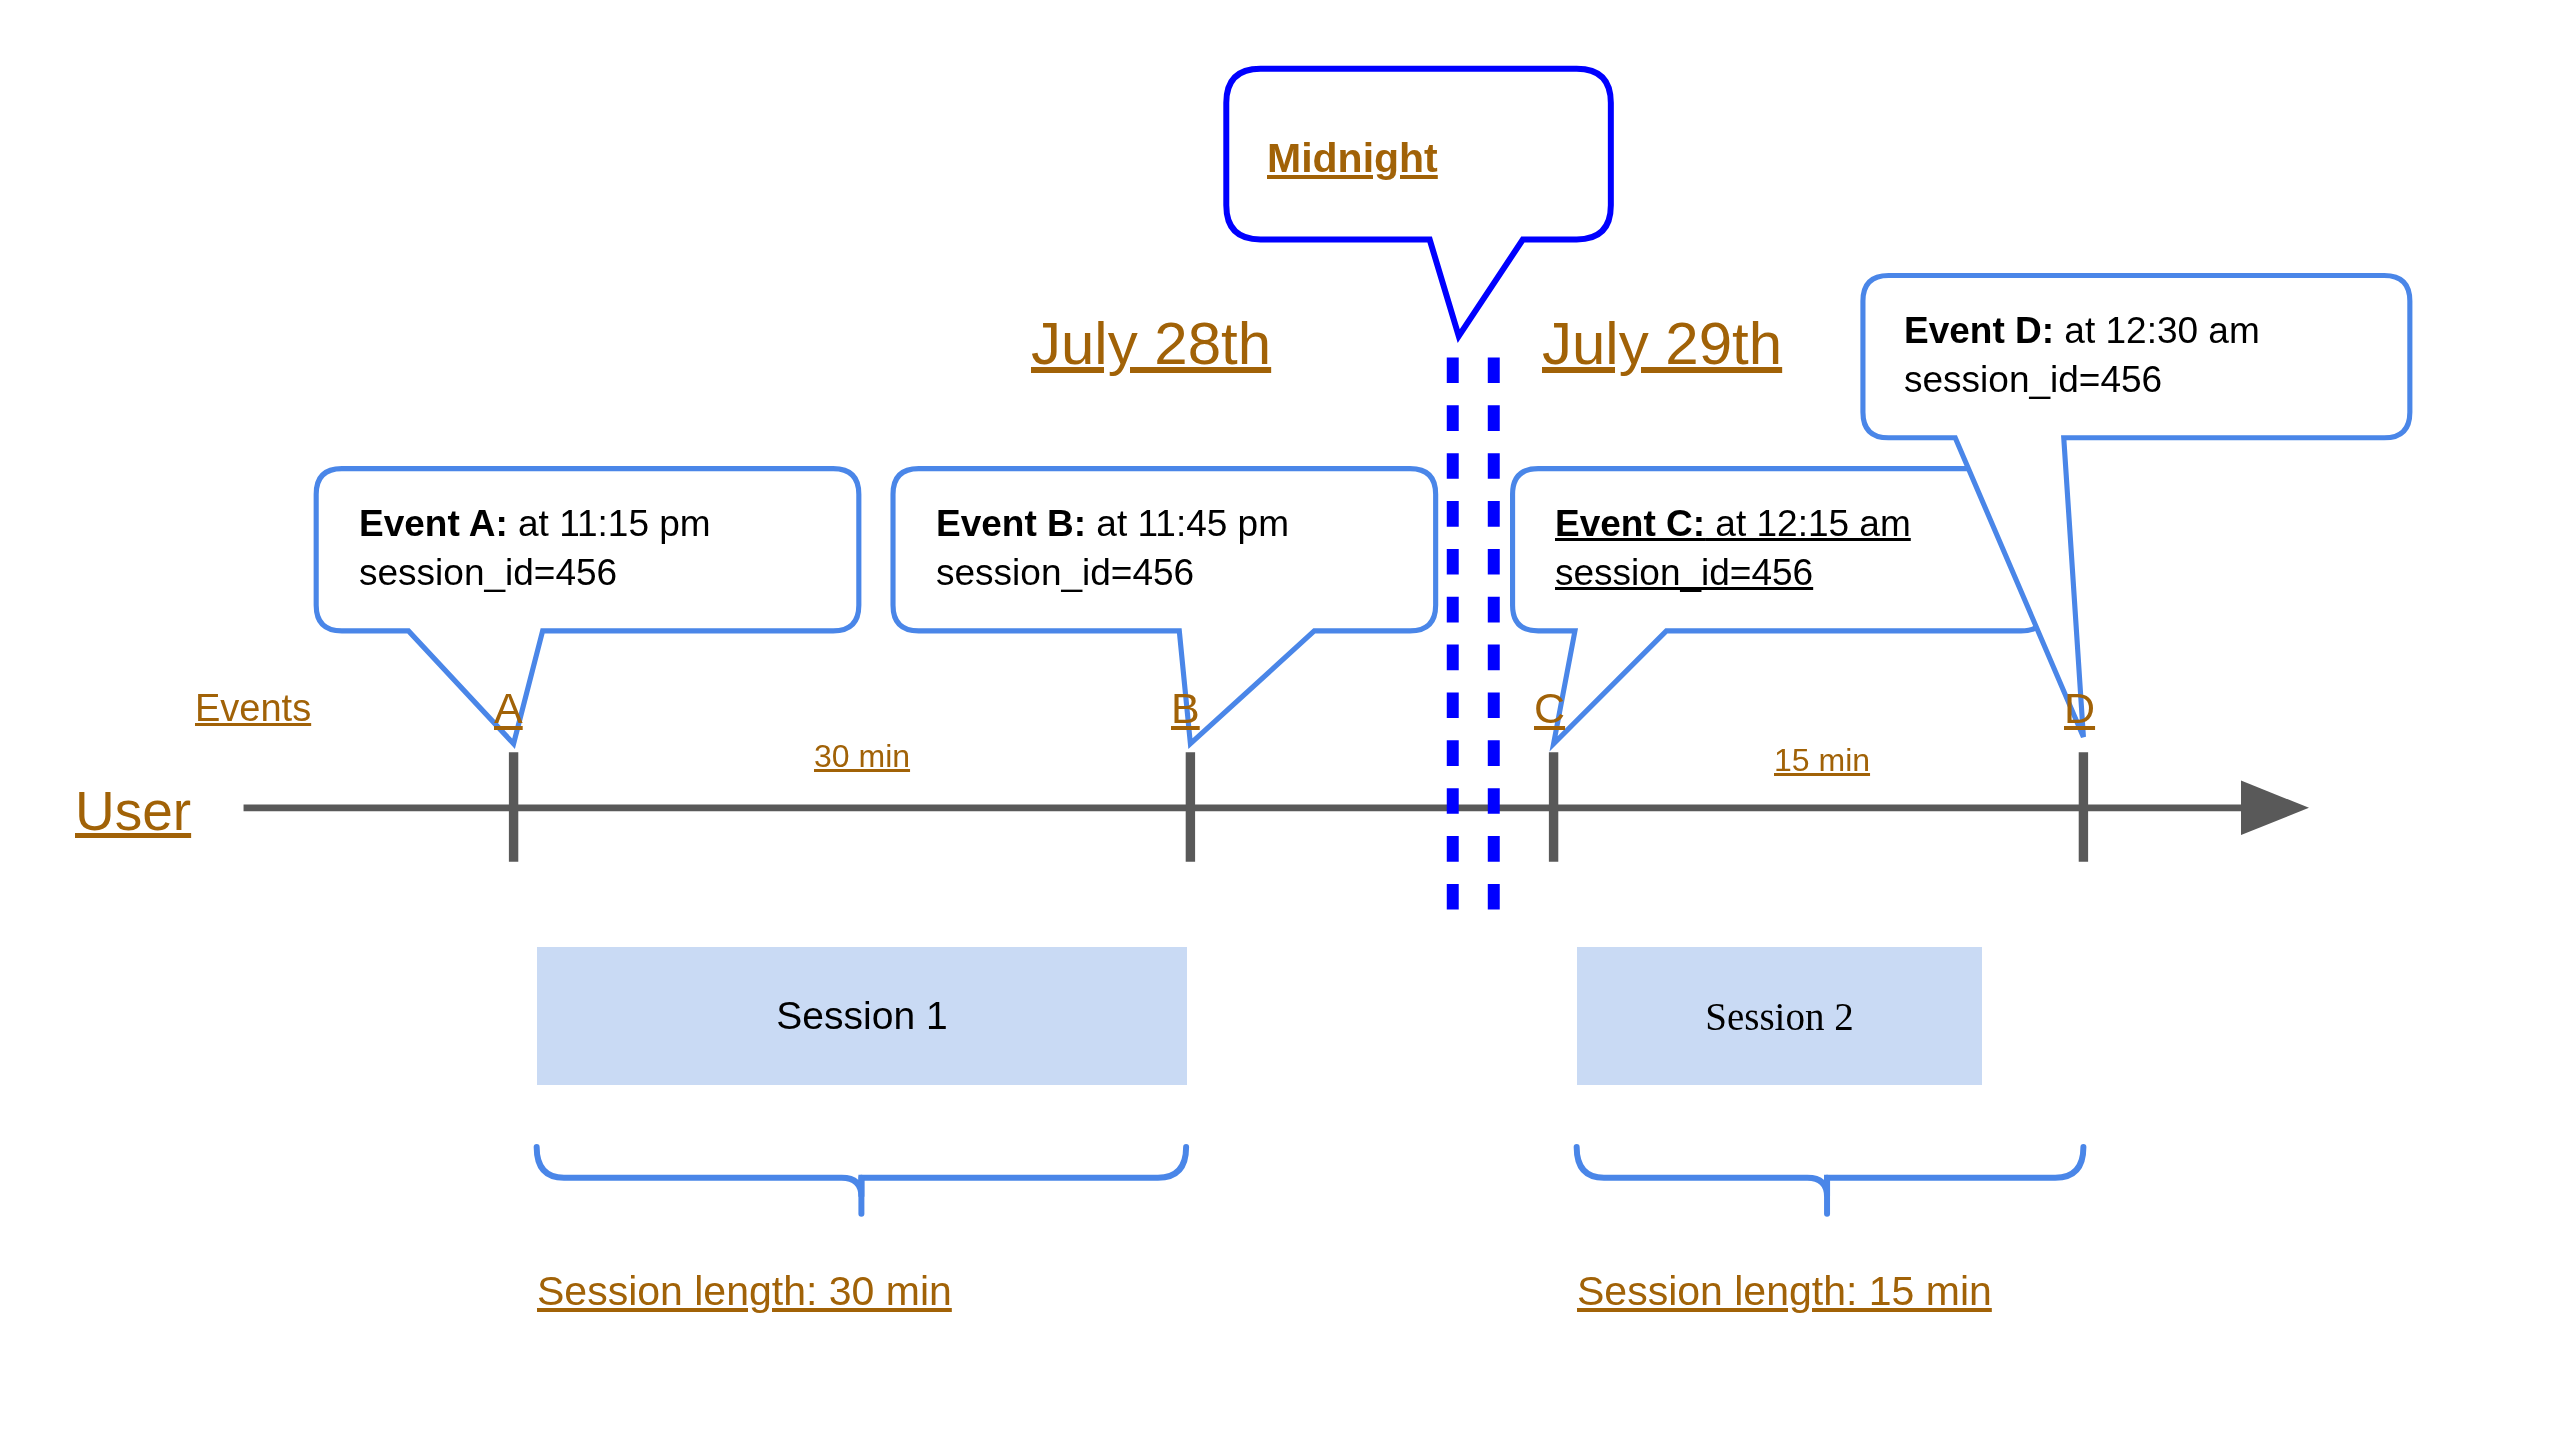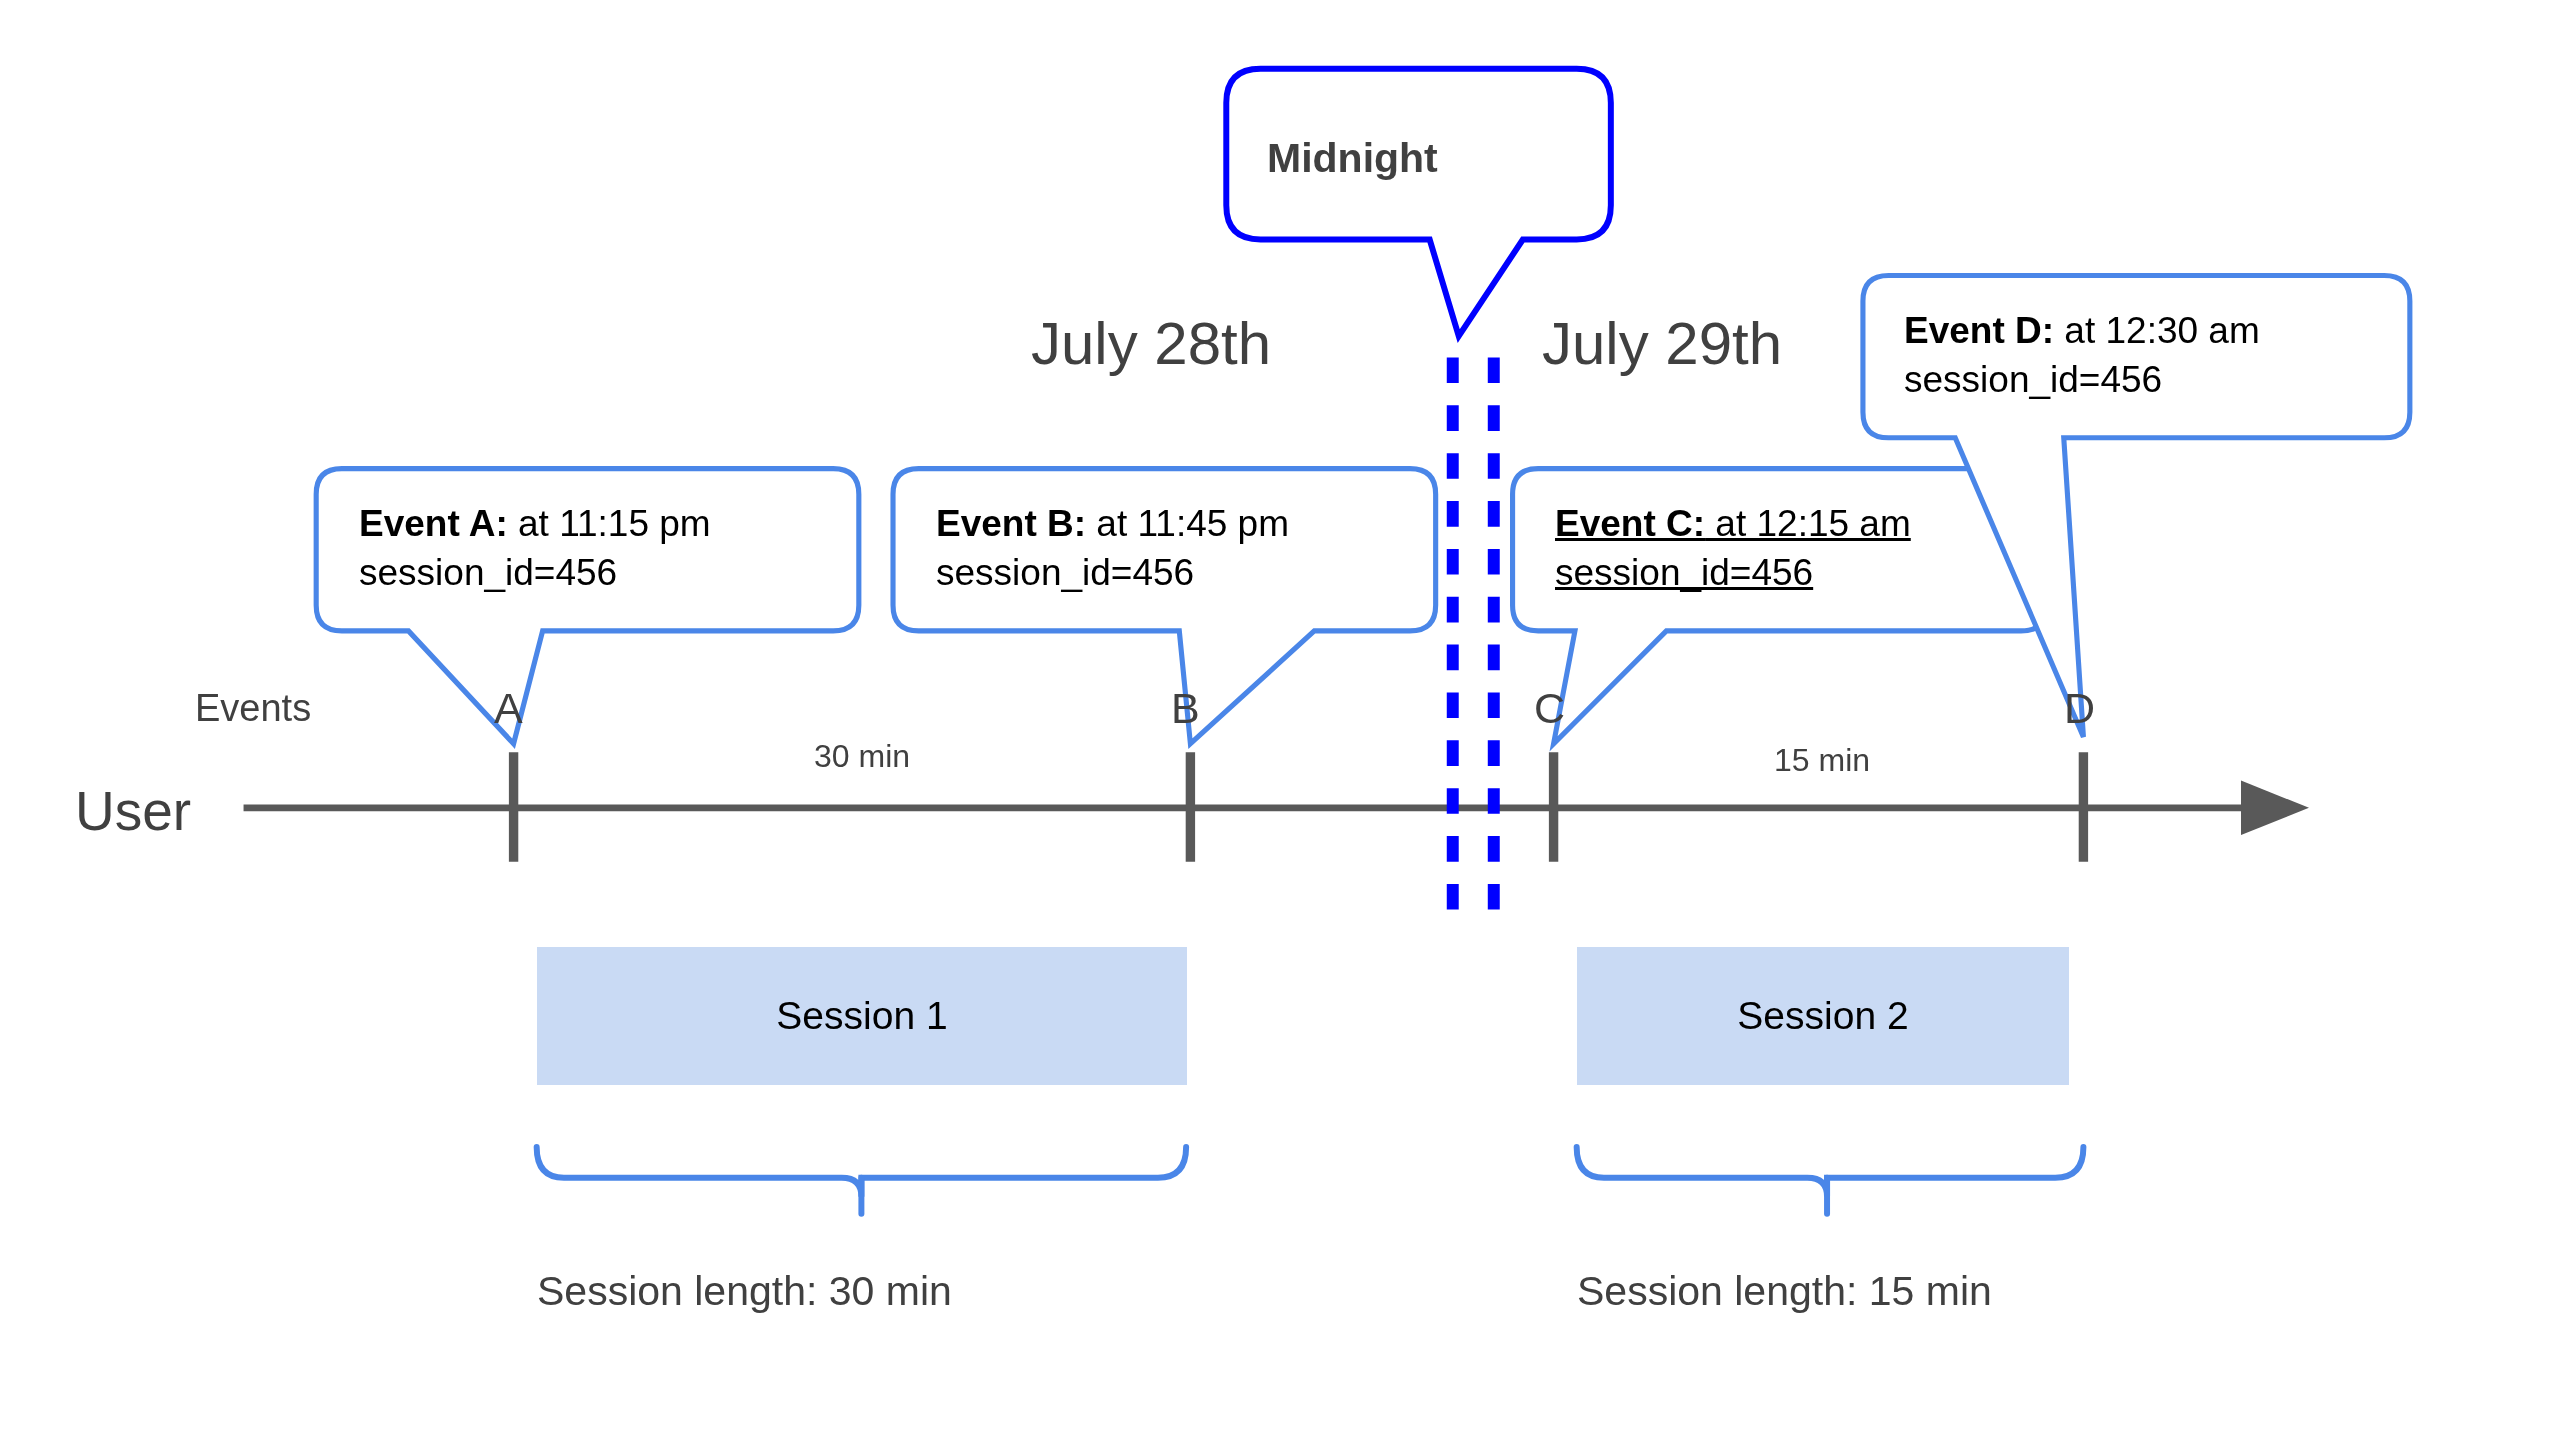--- a/index.html
+++ b/index.html
@@ -18,23 +18,24 @@
   svg.layer {
     position: absolute;
     top: 0;
     left: 0;
     width: 2550px;
     height: 1455px;
     overflow: visible;
   }
   .txt {
     position: absolute;
-    color: #404040;
+    color: #a16207;
     white-space: nowrap;
     line-height: 1.28;
+    text-decoration: underline;
   }
   .callout-text {
     position: absolute;
     font-size: 37px;
     color: #000000;
     line-height: 1.33;
     white-space: nowrap;
   }
   .callout-text b { font-weight: bold; }
   .lbl-user       { font-size: 55px; }
@@ -195,21 +196,21 @@
   <div class="txt lbl-marker" style="left:1171px; top:681px;">B</div>
   <div class="txt lbl-marker" style="left:1534px; top:681px;">C</div>
   <div class="txt lbl-marker" style="left:2064px; top:681px;">D</div>
 
   <div class="txt lbl-gap" style="left:814px; top:736px;">30 min</div>
   <div class="txt lbl-gap" style="left:1774px; top:740px;">15 min</div>
 
   <div class="session-box" style="left:537px; top:947px; width:650px; height:138px;">
     <span class="lbl-session">Session 1</span>
   </div>
-  <div class="session-box" style="left:1577px; top:947px; width:492px; height:138px;">
+  <div class="session-box" style="left:1577px; top:947px; width:405px; height:138px;font-family:Liberation Serif, serif;">
     <span class="lbl-session">Session 2</span>
   </div>
 
   <div class="txt lbl-sesslen" style="left:537px; top:1265px;">Session length: 30 min</div>
   <div class="txt lbl-sesslen" style="left:1577px; top:1265px;">Session length: 15 min</div>
 
 </div>
 
 
 </body></html>

